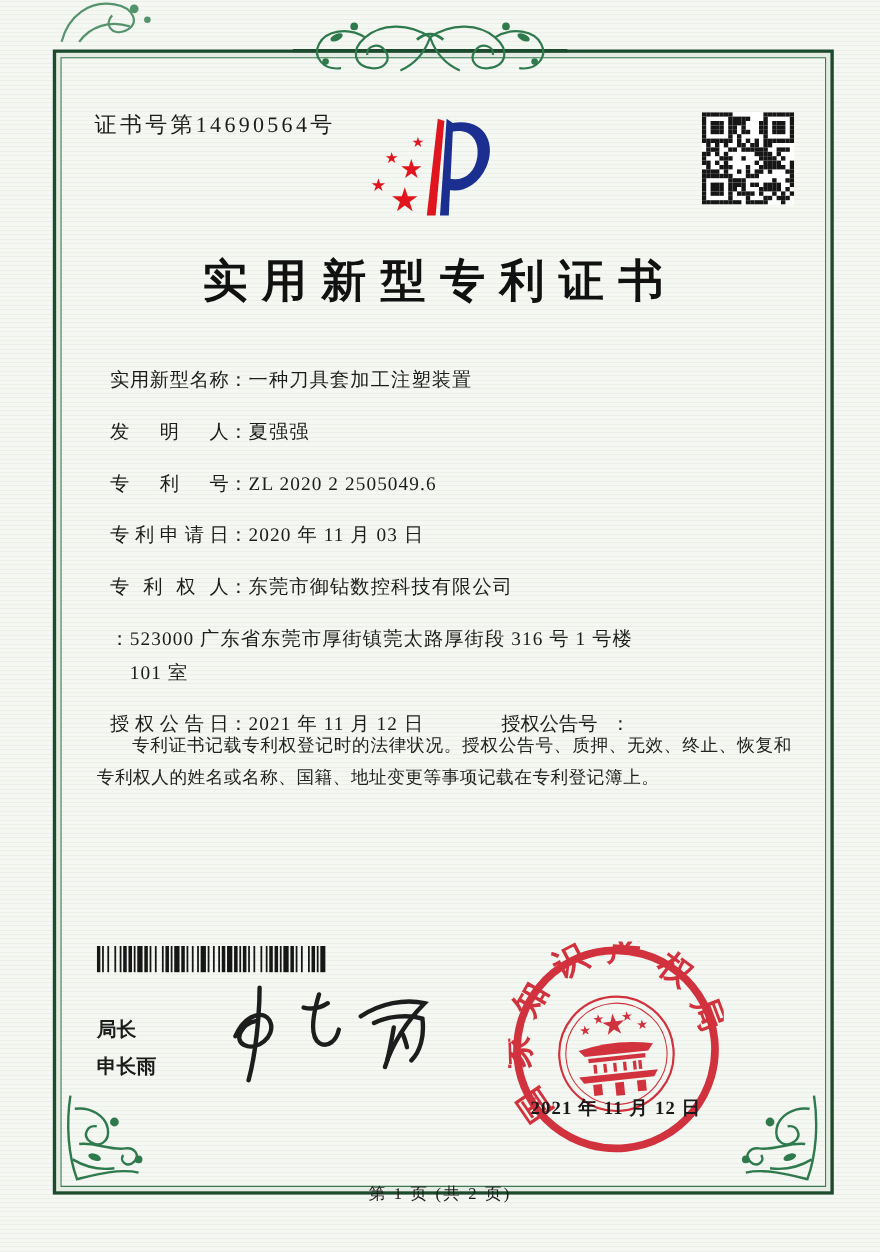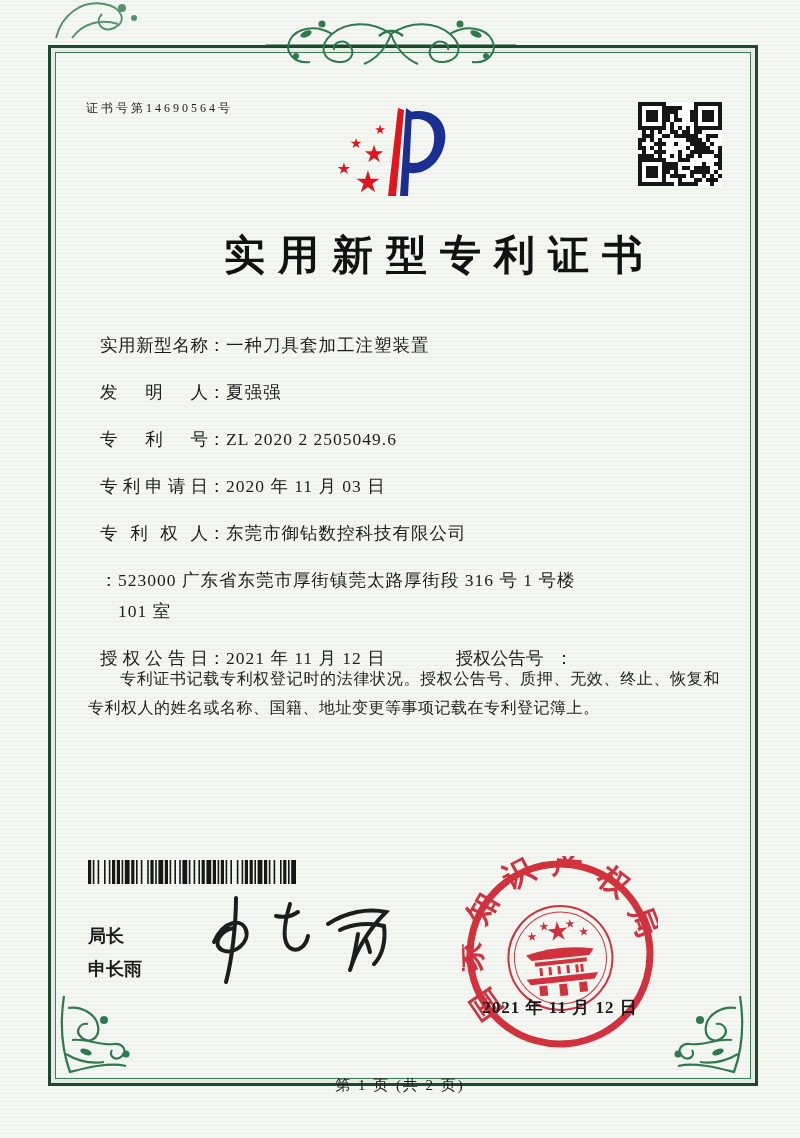--- a/index.html
+++ b/index.html
@@ -8,25 +8,25 @@
     background-color:#f5f7f2;
     background-image:repeating-linear-gradient(0deg, rgba(140,180,150,0.10) 0px, rgba(140,180,150,0.10) 1px, transparent 1px, transparent 4px);
     font-family:"Liberation Serif","DejaVu Serif",serif;
     color:#1c1c1c;
   }
   .frame{
     position:absolute;left:48px;top:45px;width:704px;height:1035px;
     border:3px solid #1c4a2c;
     box-shadow:inset 0 0 0 4px rgba(245,247,242,0.9), inset 0 0 0 5px #3f7b54;
   }
-  .cert-number{position:absolute;left:86px;top:100px;font-size:12px;letter-spacing:3px;}
+  .cert-number{position:absolute;left:86px;top:100px;font-size:20px;letter-spacing:3px;}
   .logo{position:absolute;left:328px;top:96px;}
   .qr{position:absolute;left:638px;top:102px;width:84px;height:84px;background:#fff;}
   .title{position:absolute;left:48px;top:228px;width:704px;text-align:center;
-    font-size:41px;font-weight:bold;letter-spacing:13px;color:#111;margin-left:40px;}
+    font-size:41px;font-weight:bold;letter-spacing:13px;color:#111;}
   .fields{position:absolute;left:100px;top:330px;width:634px;}
   .row{display:flex;margin-bottom:16px;font-size:17.5px;line-height:31px;}
   .lbl{width:108px;text-align:justify;text-align-last:justify;flex:none;}
   .colon{width:18px;flex:none;}
   .val{letter-spacing:1px;}
   .addr-val{max-width:468px;}
   .pair2{margin-left:70px;display:flex;gap:12px;}
   .pair2 .lbl2{flex:none;}
   .body-text{position:absolute;left:88px;top:664px;width:632px;}
   .body-text p{margin:0;text-indent:2em;font-size:16px;line-height:29px;letter-spacing:0.5px;text-align:justify;color:#222;}

